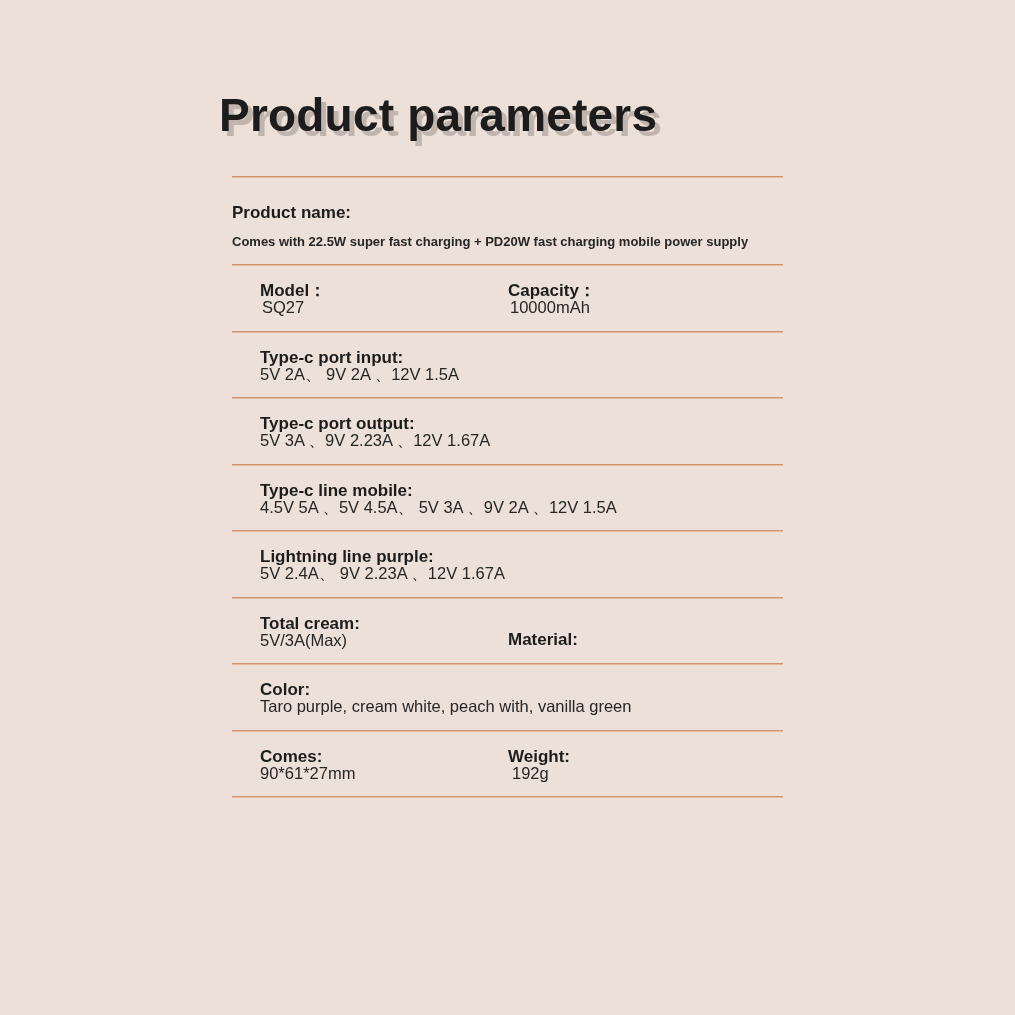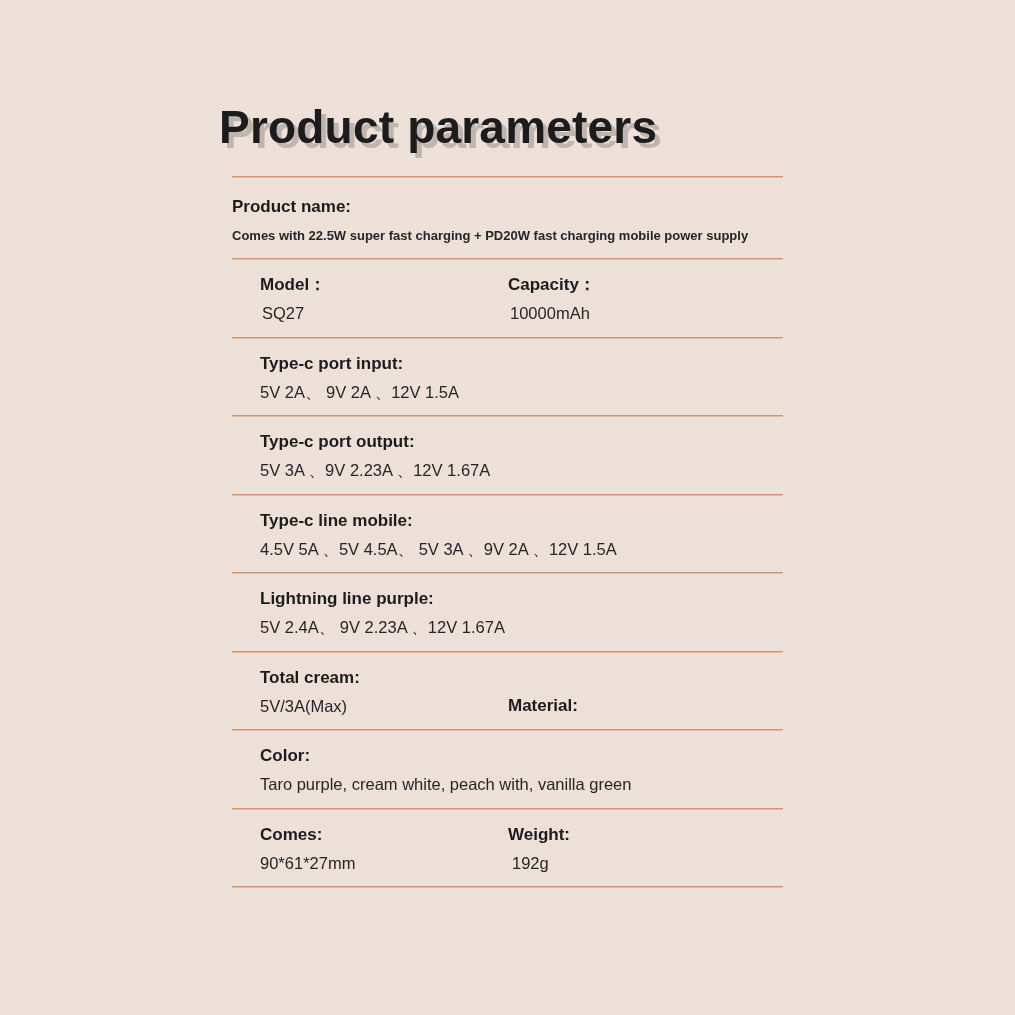--- a/index.html
+++ b/index.html
@@ -19,21 +19,21 @@
     position: relative;
     width: 1015px;
     height: 1015px;
     box-sizing: border-box;
   }
 
   
   .title {
     position: absolute;
     left: 219px;
-    top: 100px;
+    top: 88px;
     font-size: 46px;
     font-weight: bold;
     color: #1c1c1c;
     letter-spacing: 0.2px;
     text-shadow: 5px 5px 0 rgba(90, 80, 75, 0.30);
     white-space: nowrap;
   }
 
   
   .table {
@@ -57,21 +57,21 @@
   }
 
   
   .row-intro {
     padding: 18px 0 16px 0;
   }
   .row-intro .label {
     font-size: 17px;
     font-weight: bold;
     color: #1c1c1c;
-    margin: 2px 0 14px 0;
+    margin: 8px 0 14px 0;
     line-height: 1;
   }
   .row-intro .value {
     font-size: 13px;
     font-weight: bold;
     color: #262626;
     line-height: 1;
     margin: 0;
   }
 
@@ -104,21 +104,21 @@
     font-weight: bold;
     color: #1c1c1c;
     line-height: 1;
     white-space: nowrap;
   }
   .value {
     font-size: 16.5px;
     font-weight: normal;
     color: #262626;
     line-height: 1;
-    margin-top: 12px;
+    margin-top: 0;
     white-space: nowrap;
   }
   .value.indent-1 { padding-left: 2px; }
   .value.indent-2 { padding-left: 4px; }
 </style>
 </head>
 <body>
 
 <div class="sheet">
 

